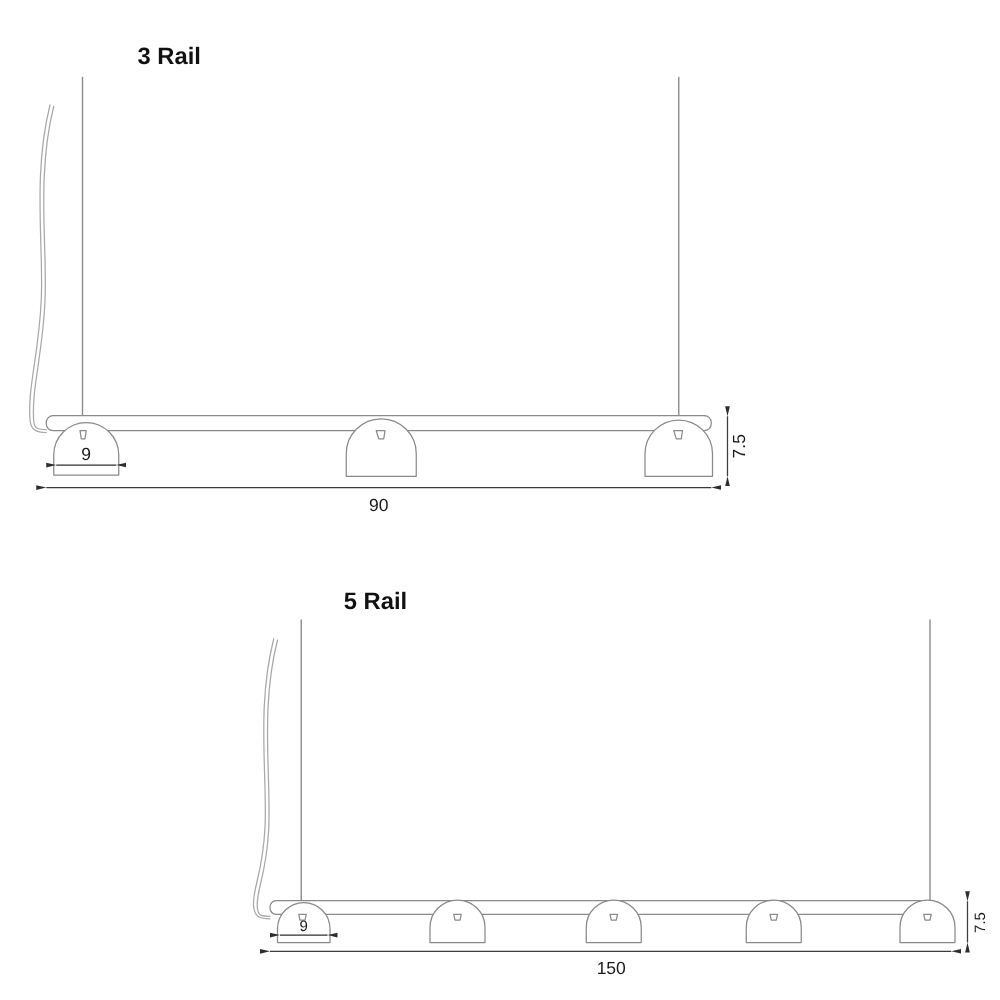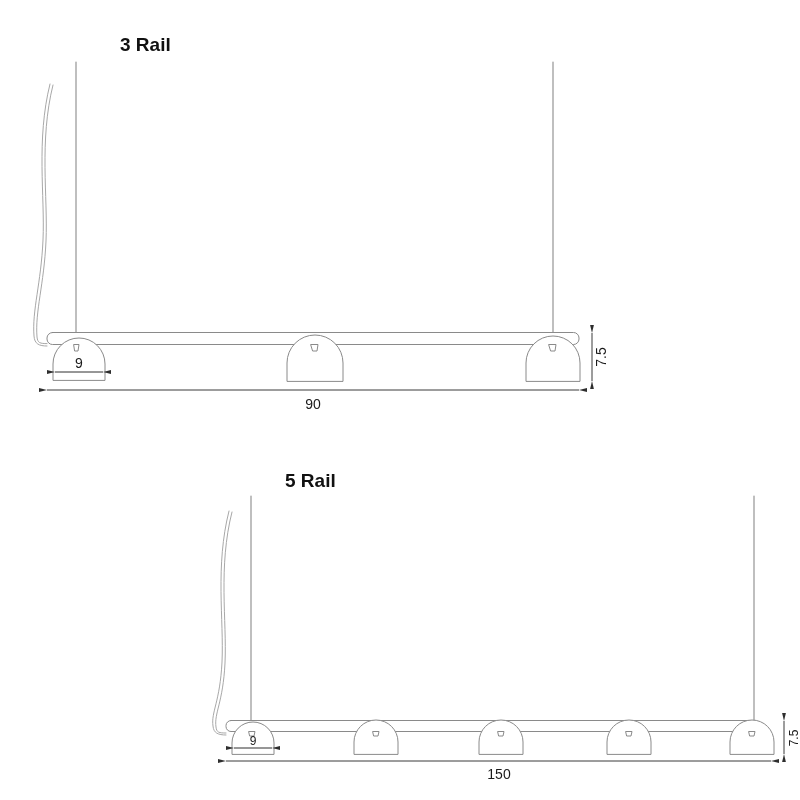--- a/index.html
+++ b/index.html
@@ -11,21 +11,21 @@
   body {
     width: 800px;
     height: 800px;
     position: relative;
     overflow: hidden;
     font-family: "Liberation Sans", sans-serif;
     color: #1a1a1a;
   }
   #drawing-root {
     position: absolute;
-    left: 14px;
+    left: 4px;
     top: 0;
     width: 648px;
     height: 800px;
   }
   svg.drawing-canvas {
     display: block;
     width: 800px;
     height: 800px;
   }
   .dwg-title {

